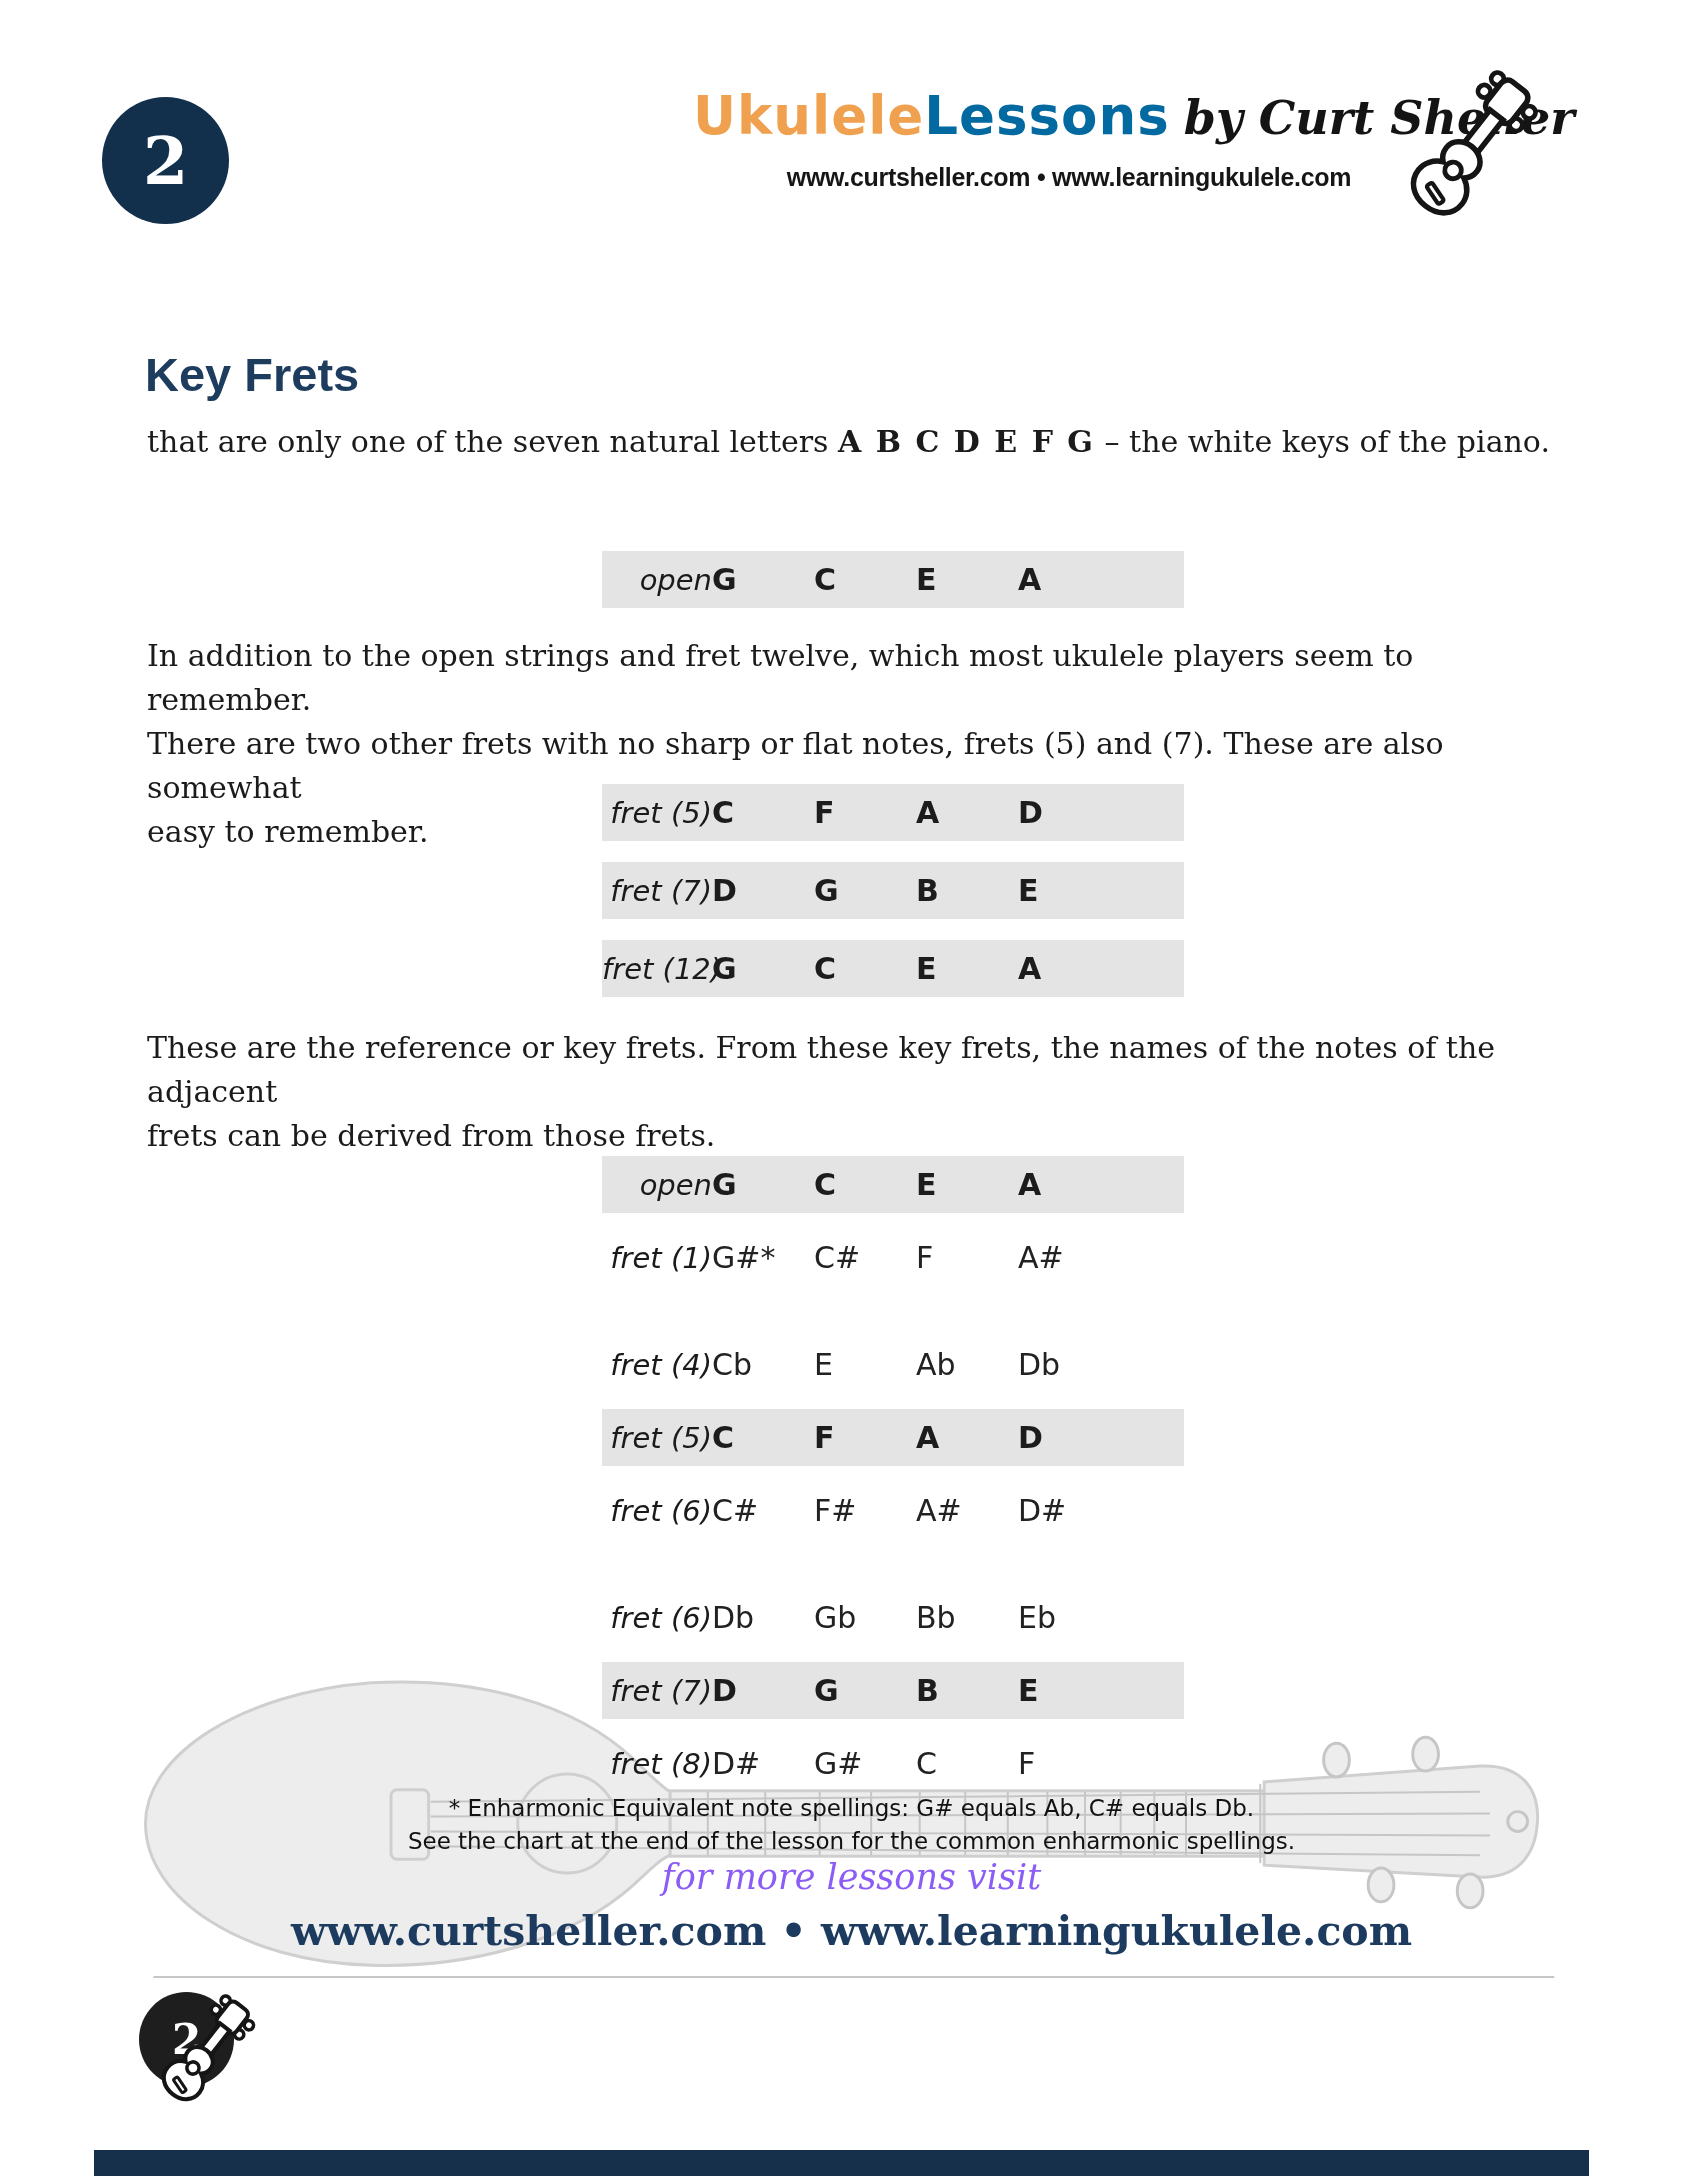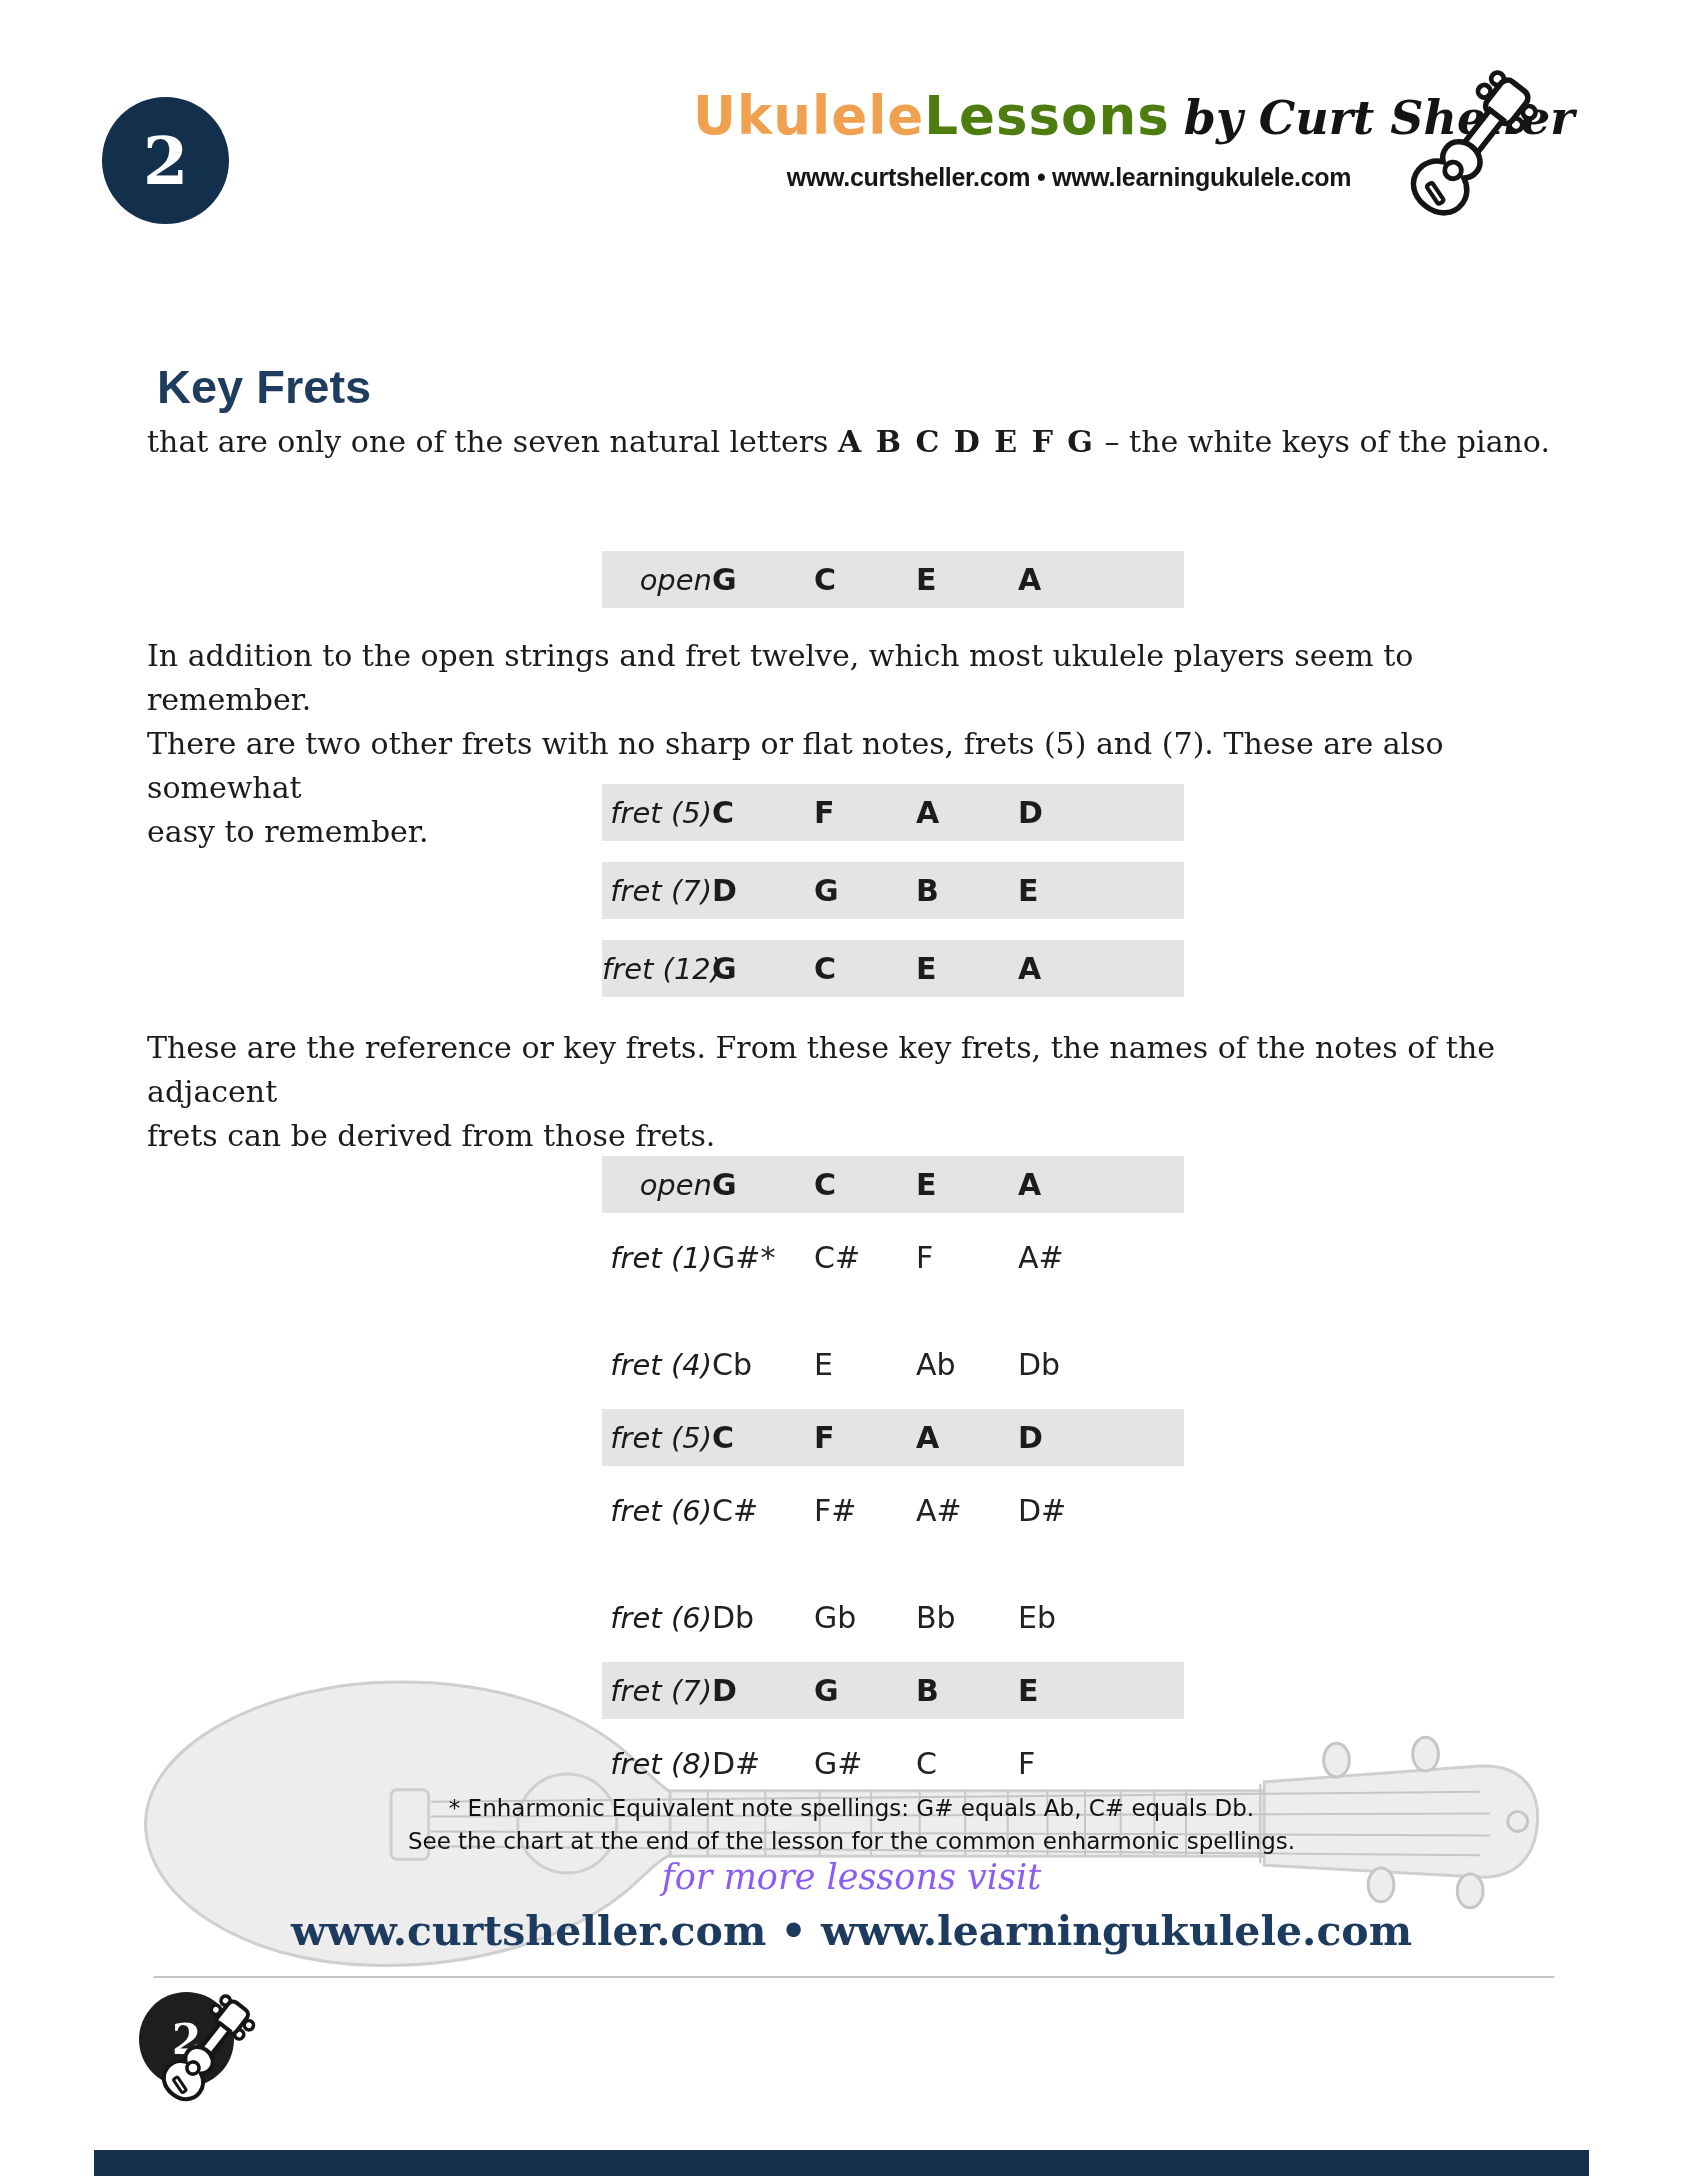--- a/index.html
+++ b/index.html
@@ -8,30 +8,30 @@
 
   
   .badge-top{position:absolute;left:102px;top:97px;width:127px;height:127px;border-radius:50%;
              background:#122f4c;display:flex;align-items:center;justify-content:center;}
   .badge-top span{color:#fff;font-family:"DejaVu Serif",serif;font-weight:bold;font-size:65px;}
 
   
   .header{position:absolute;left:693px;top:85px;width:752px;text-align:center;}
   .logo-line{white-space:nowrap;line-height:61px;}
   .logo-uku{font-family:"DejaVu Sans",sans-serif;font-weight:bold;font-size:53px;color:#f0a150;letter-spacing:1px;}
-  .logo-les{font-family:"DejaVu Sans",sans-serif;font-weight:bold;font-size:53px;color:#4d7c0f;letter-spacing:1px;}
+  .logo-les{font-family:"DejaVu Sans",sans-serif;font-weight:bold;font-size:53px;color:#0369a1;letter-spacing:1px;}
   .logo-by{font-family:"DejaVu Serif",serif;font-style:italic;font-weight:bold;font-size:46px;color:#141414;margin-left:14px;}
   .tagline{font-family:"Liberation Sans",sans-serif;font-weight:bold;font-size:25px;color:#161616;
            letter-spacing:-0.3px;margin-top:4px;}
 
   .uke-header-icon{position:absolute;left:1430px;top:65px;width:83px;height:166px;
                    transform:rotate(38deg);transform-origin:50% 50%;}
 
   
-  h1{position:absolute;left:145px;top:347px;margin:12px;font-family:"Liberation Sans",sans-serif;
+  h1{position:absolute;left:145px;top:347px;margin:0;font-family:"Liberation Sans",sans-serif;
      font-weight:bold;font-size:47px;color:#1d3c5e;letter-spacing:0;}
   .body{position:absolute;left:147px;width:1406px;margin:0;font-size:30px;line-height:44px;color:#1b1b1b;}
   .body strong{letter-spacing:2px;}
   .p1{top:420px;} .p2{top:634px;} .p3{top:1026px;}
   .pline{display:block;}
 
   
   .ntable{position:absolute;left:582px;width:582px;padding-left:20px;}
   .t1{top:551px;} .t2{top:784px;} .t3{top:1156px;}
   .trow{height:57px;display:flex;align-items:center;background:transparent;}

